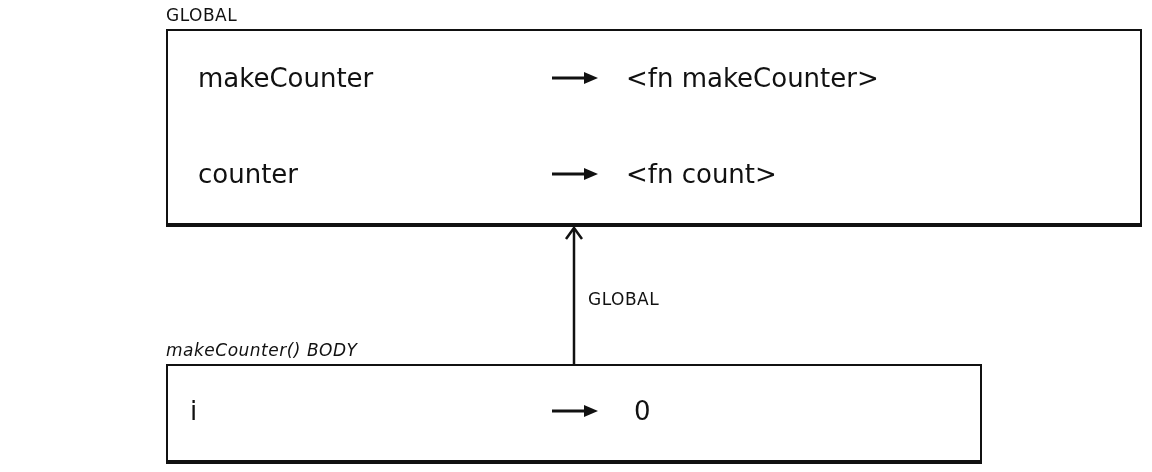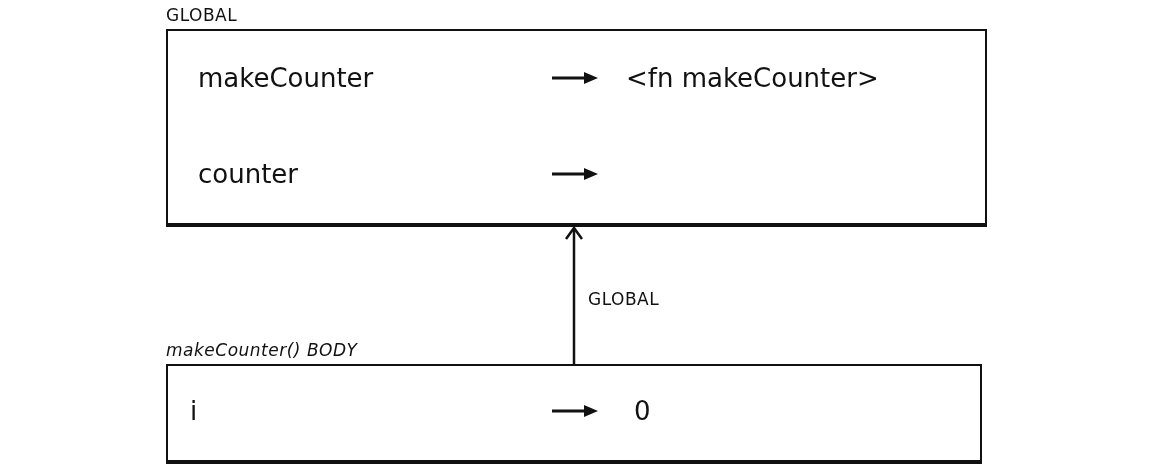--- a/index.html
+++ b/index.html
@@ -8,33 +8,34 @@
   .label { position: absolute; font-size: 17px; letter-spacing: 0.5px; }
   .box { position: absolute; border: 2px solid #111; border-bottom-width: 4px; box-sizing: border-box; background: #fff; }
   .row { position: absolute; font-size: 26px; }
   .arrow { position: absolute; width: 46px; height: 14px; }
   svg { overflow: visible; }
 </style>
 </head>
 <body>
 
 <div class="label" style="left:166px;top:5px;">GLOBAL</div>
-<div class="box" style="left:166px;top:29px;width:821px;height:198px;">
+<div class="box" style="left:166px;top:29px;width:976px;height:198px;">
   <span class="row" style="left:30px;top:32px;">makeCounter</span>
   <svg class="arrow" style="left:384px;top:40px;">
       <line x1="0" y1="7" x2="34" y2="7" stroke="#111" stroke-width="3"></line>
       <polygon points="32,1 46,7 32,13" fill="#111"></polygon>
     </svg>
   <span class="row" style="left:30px;top:128px;">counter</span>
 
   <span class="row" style="left:458px;top:32px;">&lt;fn makeCounter&gt;</span>
   <svg class="arrow" style="left:384px;top:136px;">
       <line x1="0" y1="7" x2="34" y2="7" stroke="#111" stroke-width="3"></line>
       <polygon points="32,1 46,7 32,13" fill="#111"></polygon>
     </svg>
+  <span class="row" style="left:458px;top:128px;">&lt;fn count&gt;</span>
 </div>
 
 <svg style="position:absolute;left:560px;top:225px;width:30px;height:142px;">
   <line x1="14" y1="4" x2="14" y2="142" stroke="#111" stroke-width="2.5"></line>
   <polyline points="6,14 14,3 22,14" fill="none" stroke="#111" stroke-width="2.5"></polyline>
 </svg>
 <div class="label" style="left:588px;top:289px;">GLOBAL</div>
 
 <div class="label" style="left:166px;top:340px;font-style:italic;">makeCounter() BODY</div>
 <div class="box" style="left:166px;top:364px;width:816px;height:100px;">

